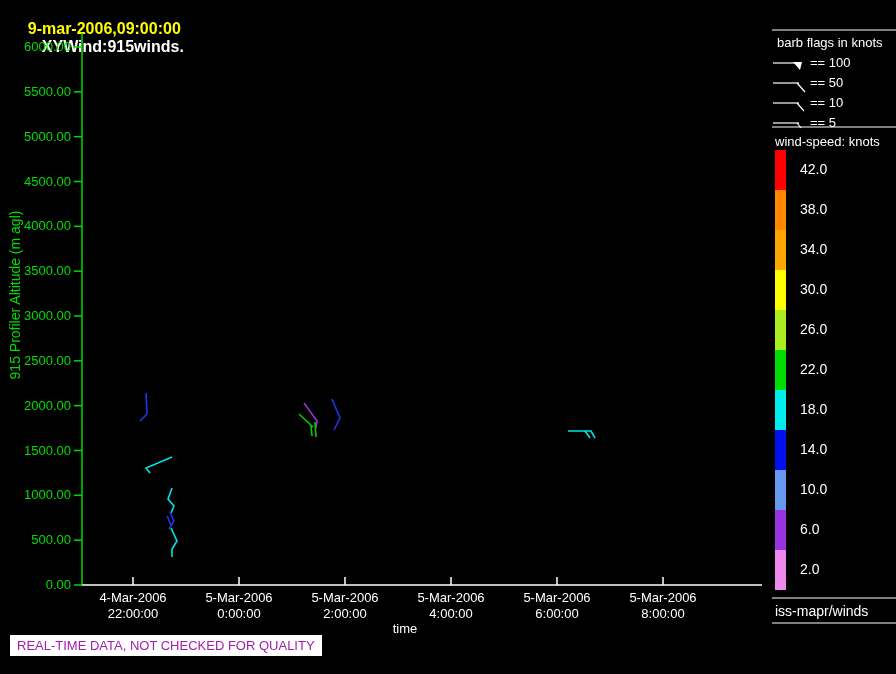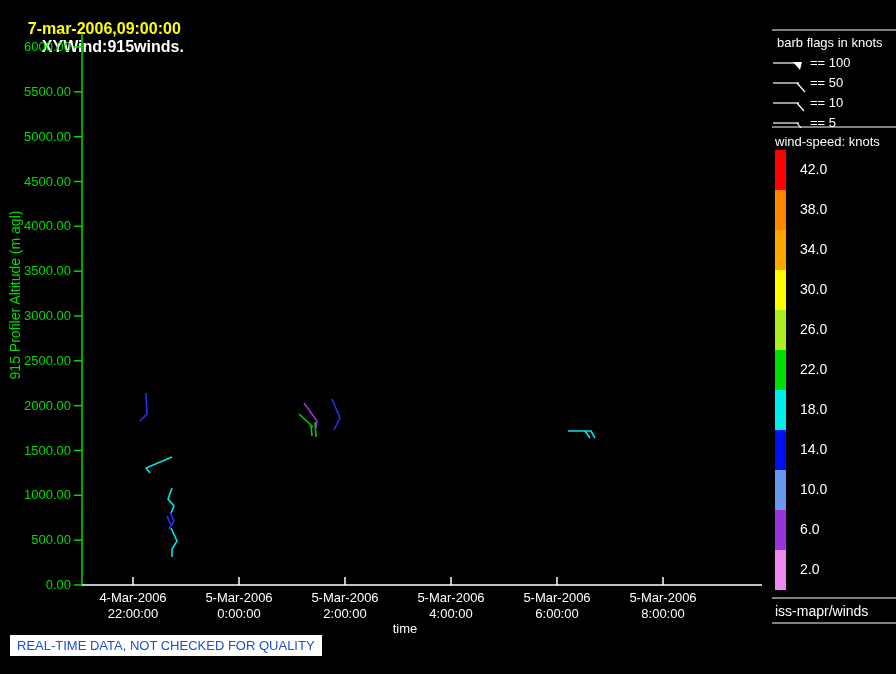--- a/index.html
+++ b/index.html
@@ -6,31 +6,31 @@
   #screen{
     position:relative;width:896px;height:674px;background:#000;overflow:hidden;
     font-family:"Liberation Sans",sans-serif;
   }
   #title{position:absolute;left:10px;top:2px;font-size:16px;font-weight:bold;white-space:pre;}
   #title .ts{color:#ffff00;}
   #title .nm{color:#ffffff;padding-left:14px;}
   #plot{position:absolute;left:0;top:0;}
   svg text{font-family:"Liberation Sans",sans-serif;}
   #banner{
-    position:absolute;left:10px;top:635px;background:#ffffff;color:#1d4ed8;
+    position:absolute;left:10px;top:635px;background:#ffffff;color:#a21caf;
     font-size:13px;padding:3px 7px;line-height:15px;white-space:pre;
   }
 </style>
 </head>
 <body>
 
 <div id="screen">
 
   <div id="title">
-    <span class="ts">7-mar-2006,09:00:00</span>
+    <span class="ts">9-mar-2006,09:00:00</span>
     <span class="nm">XYWind:915winds.</span>
   </div>
 
   <svg id="plot" width="896" height="674" viewBox="0 0 896 674">
       <line x1="82" y1="33" x2="82" y2="585" stroke="#00dd00" stroke-width="1.5"></line>
       <line x1="74" y1="47" x2="82" y2="47" stroke="#00dd00" stroke-width="1.5"></line>
       <text x="71" y="51" fill="#00dd00" font-size="13" text-anchor="end">6000.00</text>
       <line x1="74" y1="91.83333333333331" x2="82" y2="91.83333333333331" stroke="#00dd00" stroke-width="1.5"></line>
       <text x="71" y="95.83333333333331" fill="#00dd00" font-size="13" text-anchor="end">5500.00</text>
       <line x1="74" y1="136.66666666666663" x2="82" y2="136.66666666666663" stroke="#00dd00" stroke-width="1.5"></line>

